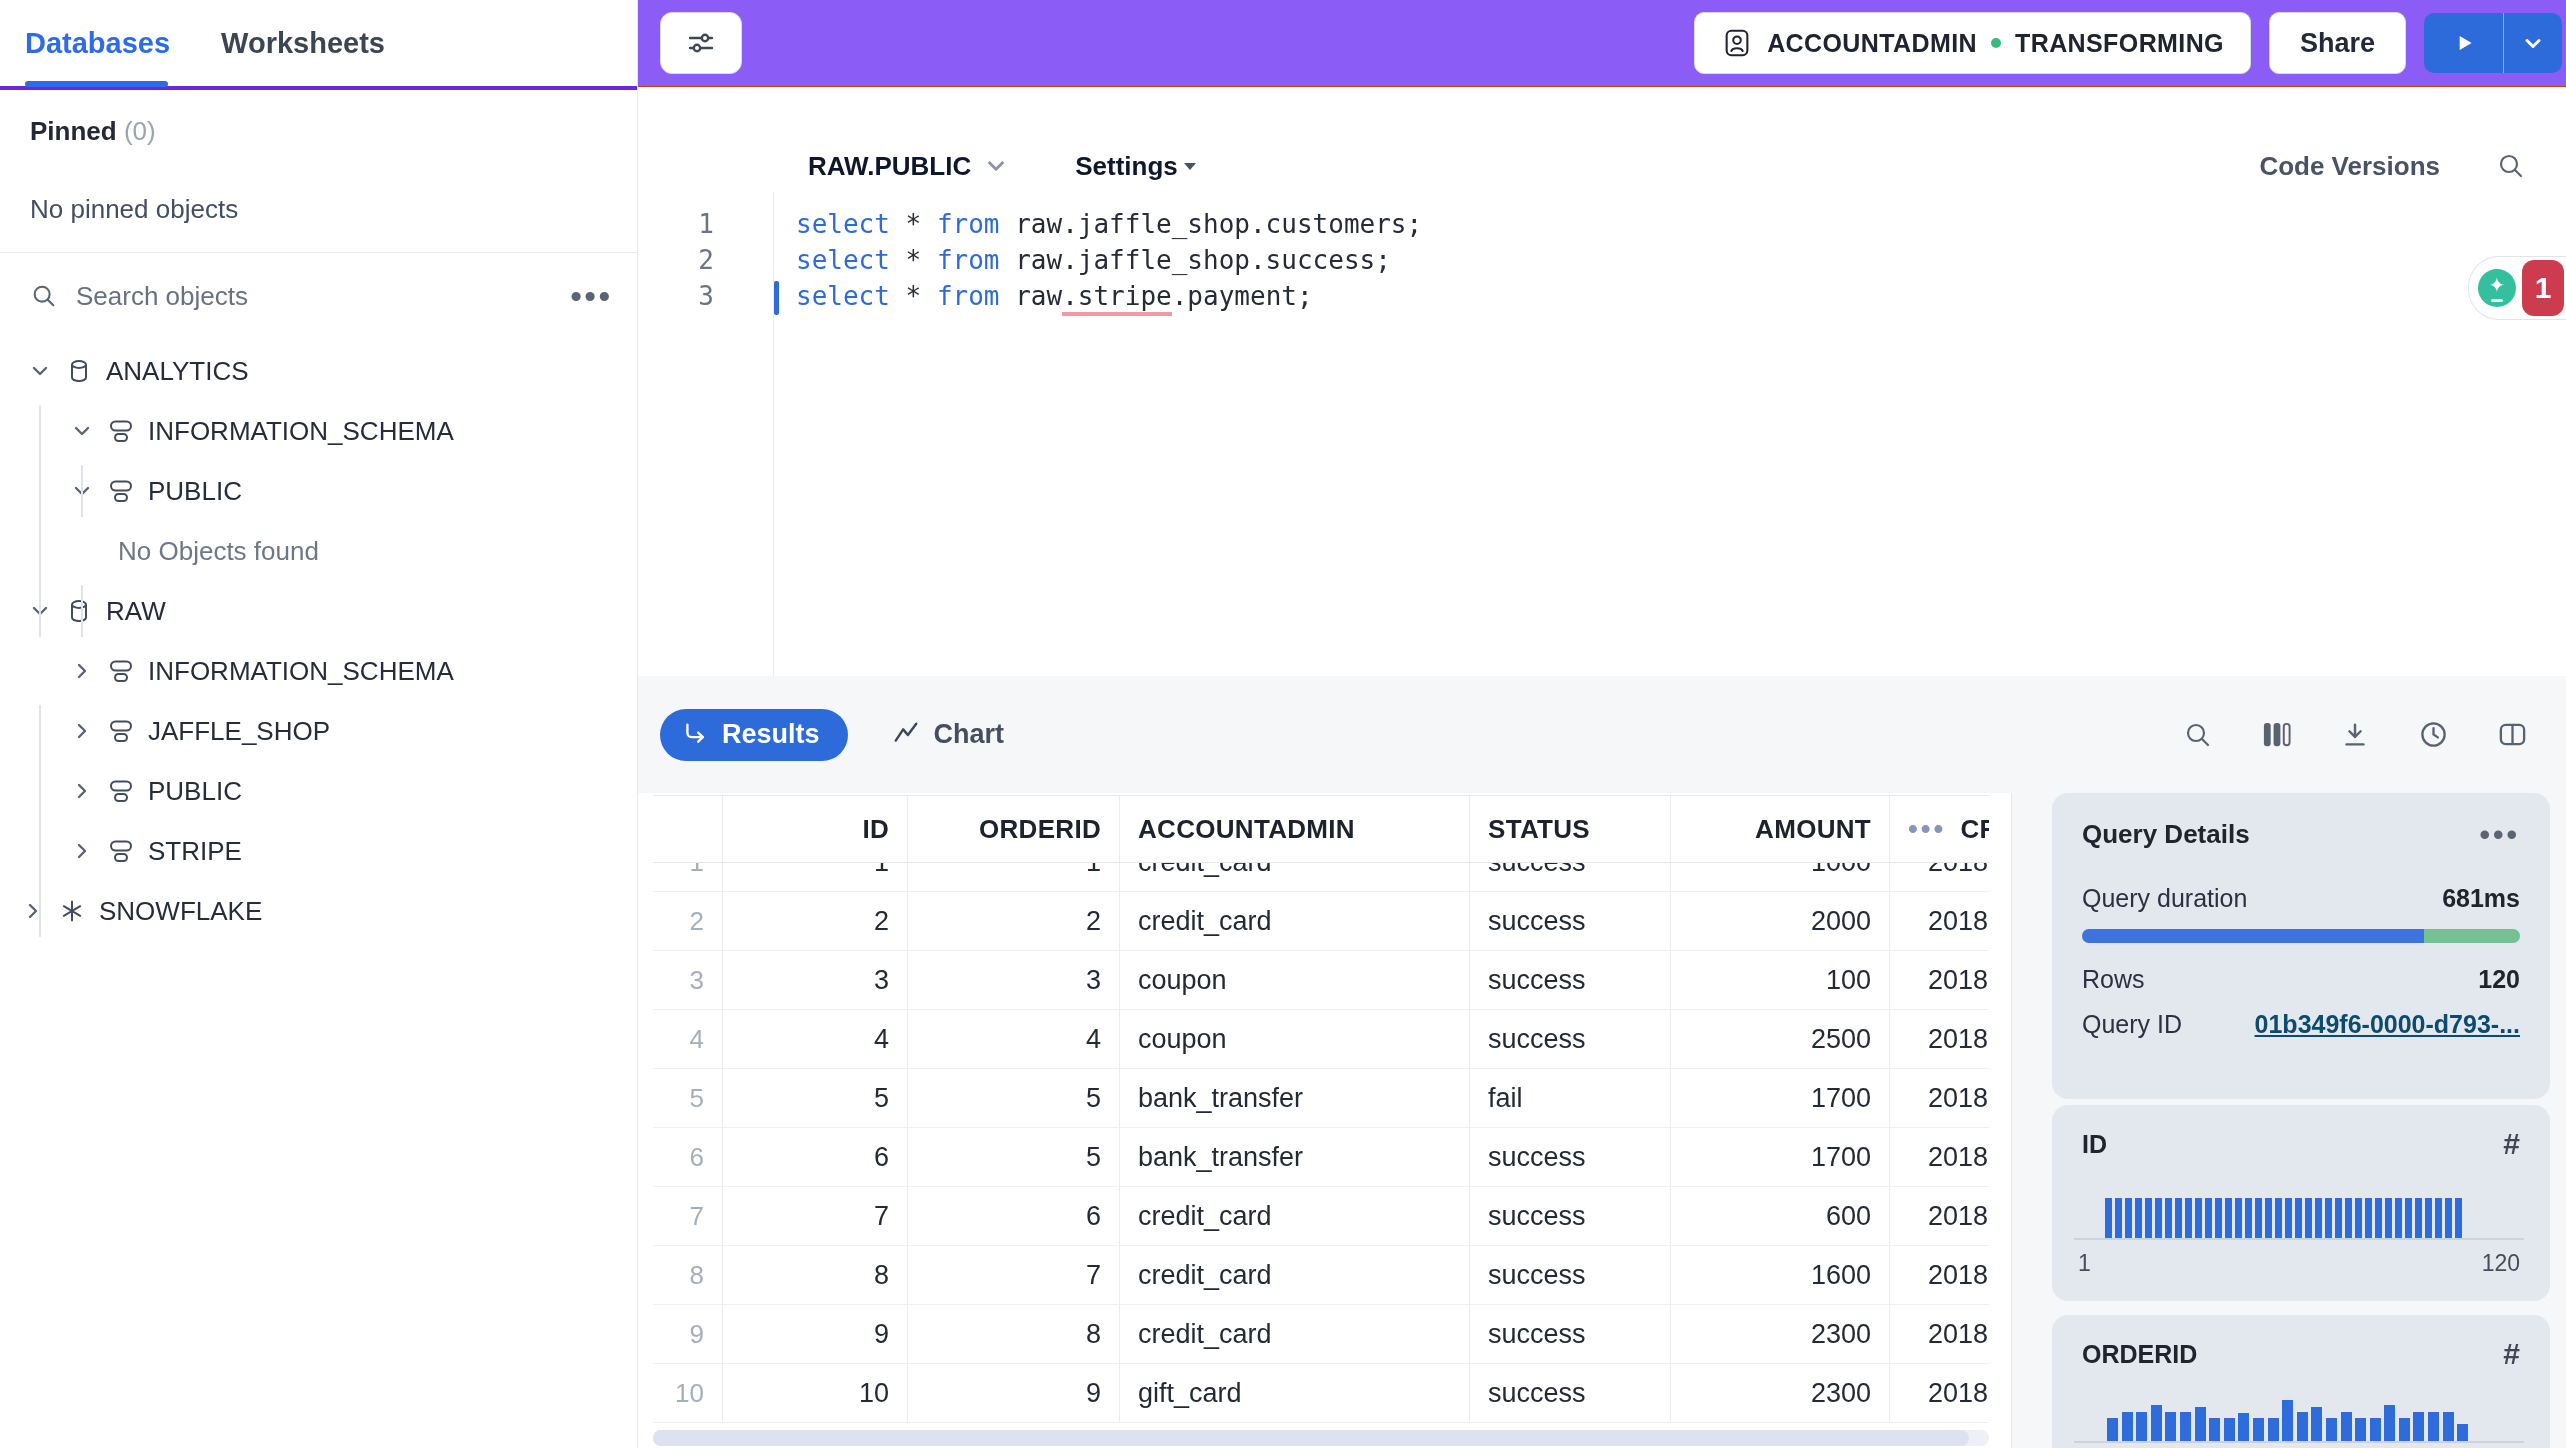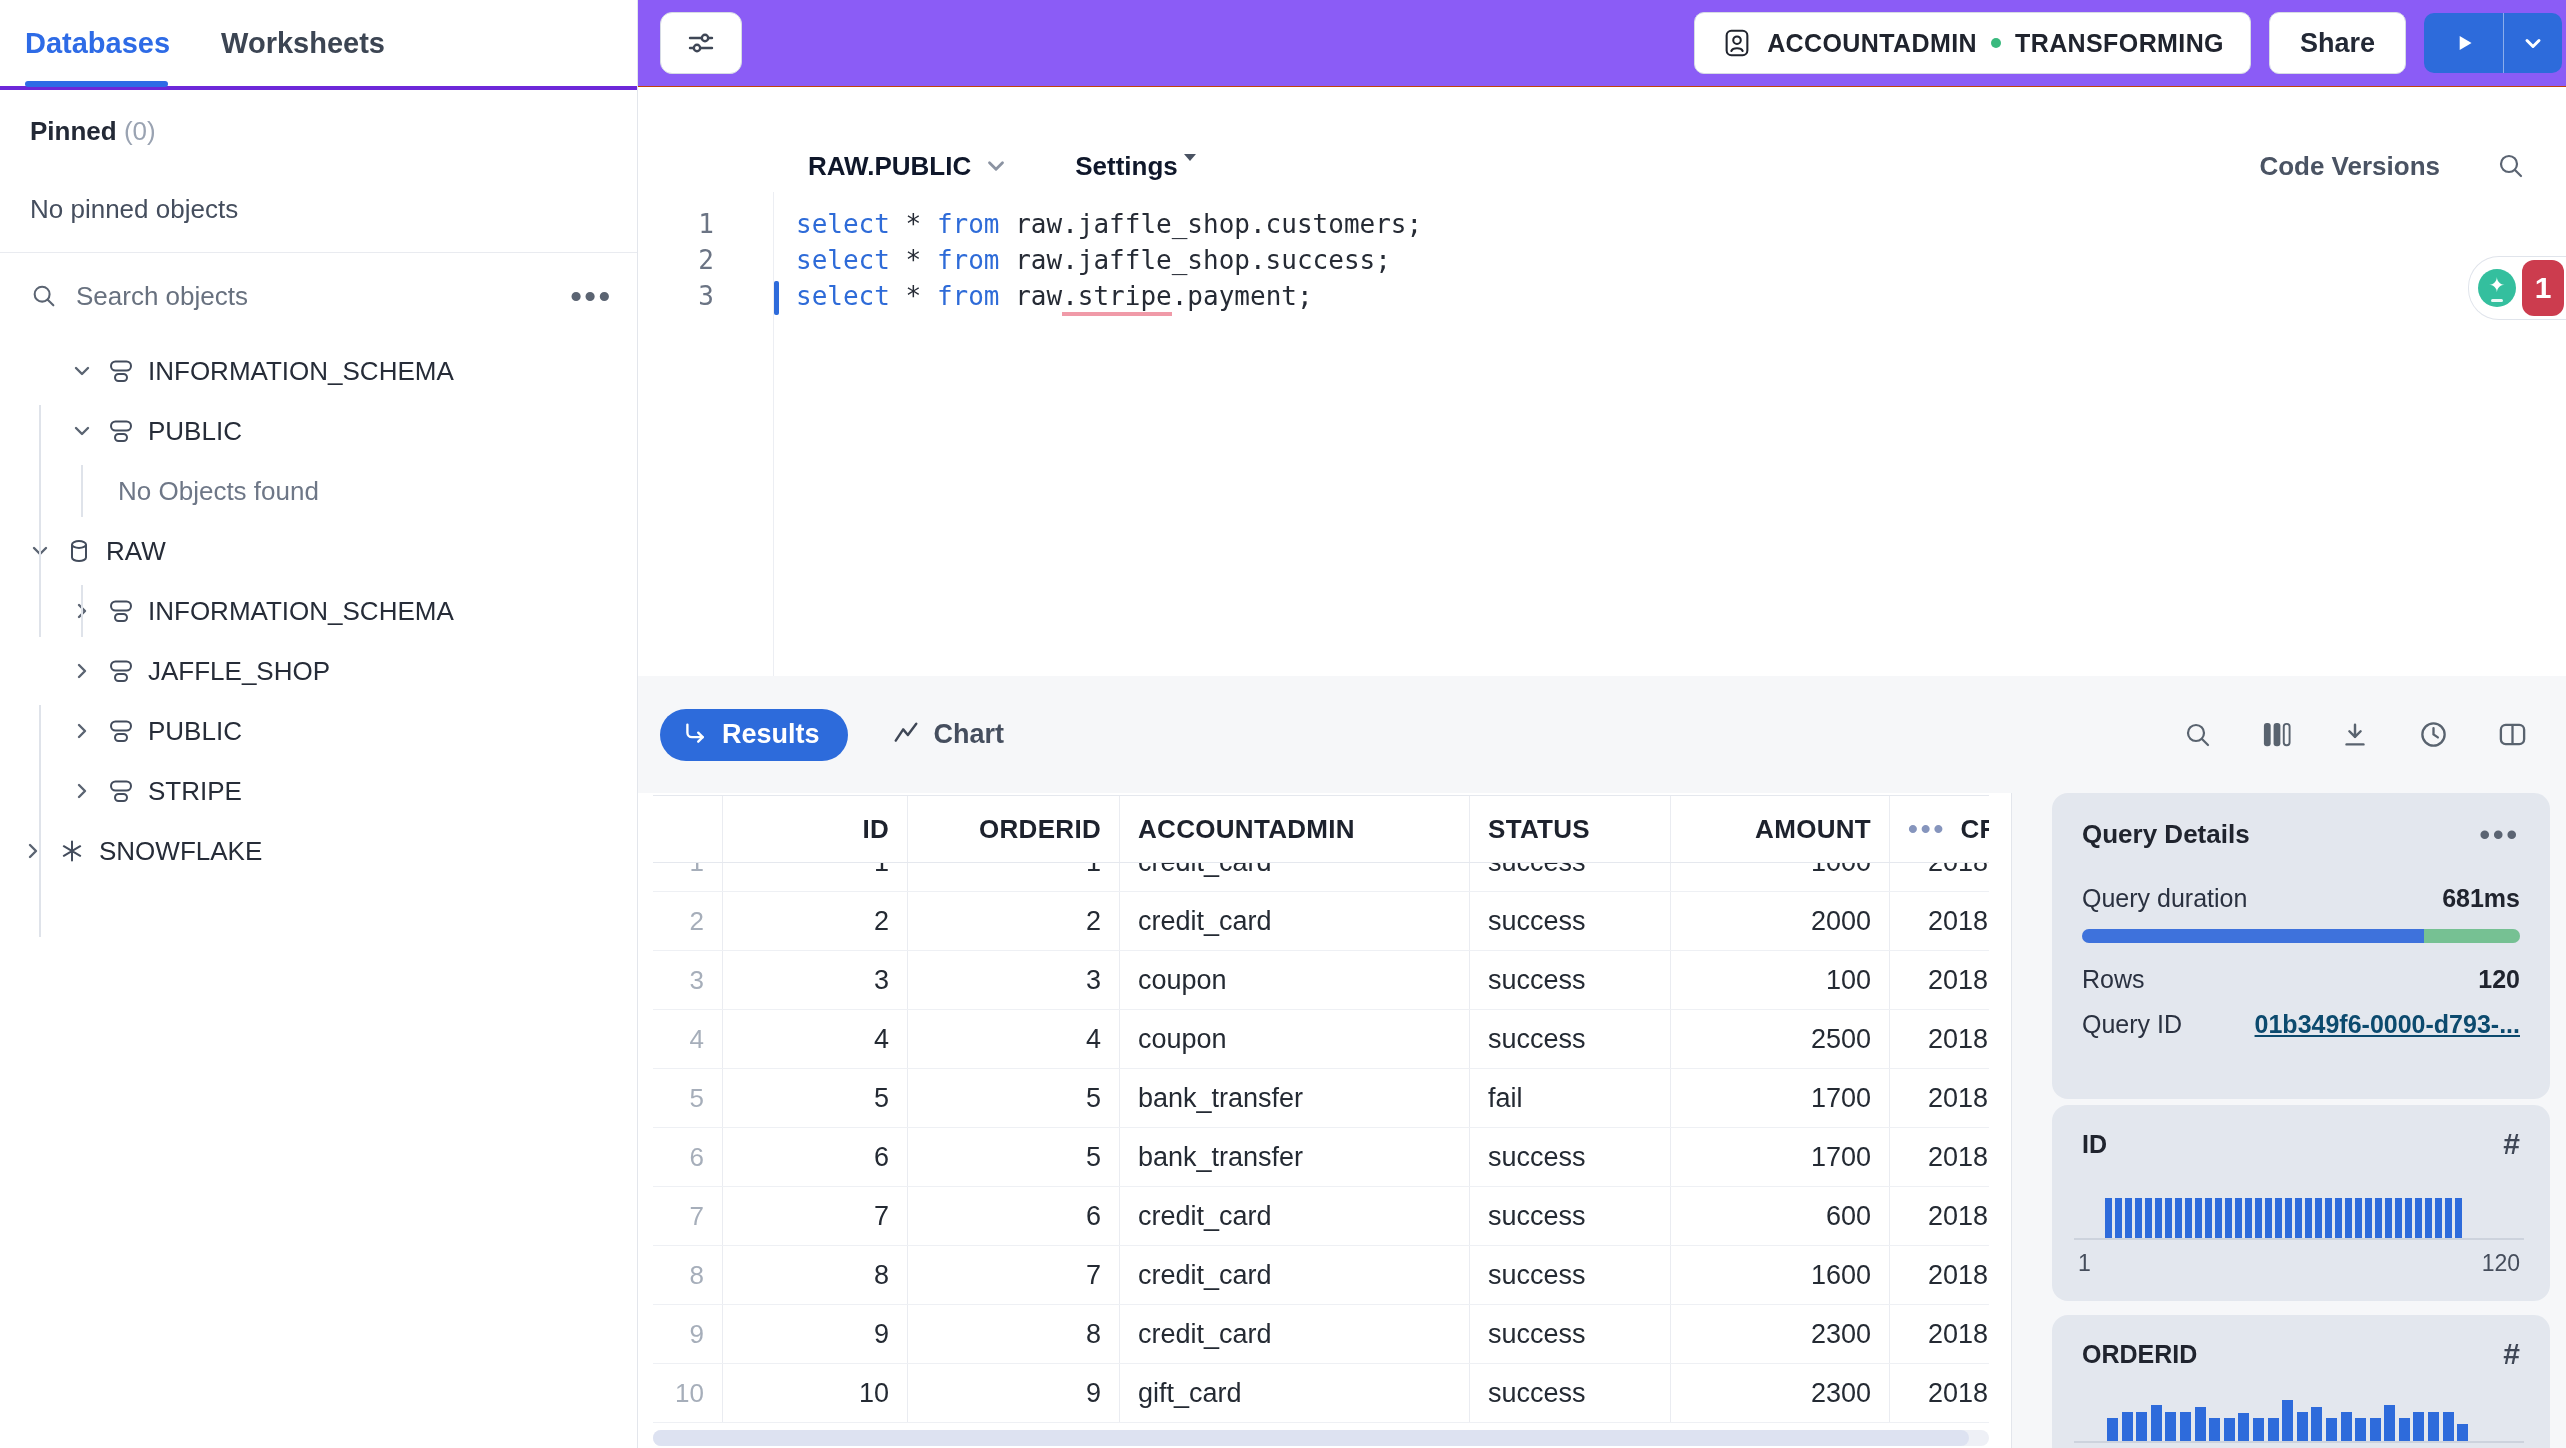--- a/index.html
+++ b/index.html
@@ -37,21 +37,21 @@
   .green-dot{width:10px;height:10px;border-radius:50%;background:#3ab97e;}
   .share-btn{height:60px;border:1.5px solid #d6dbe4;border-radius:10px;display:flex;align-items:center;padding:0 30px;font-size:27px;font-weight:700;color:#232936;background:#fff;cursor:pointer;}
   .run-split{height:60px;width:138px;border-radius:10px;background:#2d6bdb;display:flex;overflow:hidden;cursor:pointer;}
   .run-play{width:79px;display:flex;align-items:center;justify-content:center;border-right:1.5px solid rgba(255,255,255,.45);}
   .run-expand{flex:1;display:flex;align-items:center;justify-content:center;}
   
   .editor{position:absolute;left:638px;right:0;top:87px;height:589px;background:#fff;}
   .editor-toolbar{position:absolute;left:0;right:0;top:49px;height:60px;display:flex;align-items:center;}
   .ctx-select{margin-left:170px;display:flex;align-items:center;gap:12px;cursor:pointer;}
   .ctx-select .t,.settings-select .t{font-size:26px;font-weight:700;color:#0f172a;}
-  .settings-select{margin-left:66px;display:flex;gap:4px;cursor:pointer;}
+  .settings-select{margin-left:66px;display:flex;align-items:center;gap:4px;cursor:pointer;}
   .editor-toolbar-right{margin-left:auto;display:flex;align-items:center;gap:56px;margin-right:40px;}
   .code-versions{font-size:26px;font-weight:700;color:#4a5363;cursor:pointer;}
   .gutter{position:absolute;left:0;top:119px;width:76px;text-align:right;font-family:"DejaVu Sans Mono",monospace;font-size:26px;color:#6b7484;}
   .gutter div{height:36px;line-height:36px;}
   .code-rule{position:absolute;left:135px;top:105px;bottom:0;width:1px;background:#eceef3;}
   .code{position:absolute;left:158px;top:119px;font-family:"DejaVu Sans Mono",monospace;font-size:26px;}
   .code-line{height:36px;line-height:36px;white-space:pre;}
   .tok-kw{color:#2e6bd8;}
   .tok-pl{color:#262b35;}
   .tok-err{color:#262b35;border-bottom:4px solid #f09aa8;padding-bottom:1px;}
@@ -136,20 +136,34 @@
       <span>
         <svg viewBox="0 0 30 30" width="28" height="28" fill="none" stroke="#5b6472" stroke-width="2.2" stroke-linecap="round">
             <circle cx="13" cy="13" r="8"></circle>
             <path d="M19 19l6 6"></path>
           </svg>
       </span>
       <span class="search-placeholder">Search objects</span>
       <span class="dots">•••</span>
     </div>
     <div class="tree" id="tree">
+        <div class="tree-row" style="padding-left: 28px;">
+          <span class="chev">
+            <svg viewBox="0 0 24 24" width="24" height="24" fill="none" stroke="#5b6472" stroke-width="2.4" stroke-linecap="round" stroke-linejoin="round">
+              <polyline points="6,9 12,15 18,9"></polyline>
+            </svg>
+          </span>
+          <span class="ticon">
+            <svg viewBox="0 0 28 28" width="28" height="28" fill="none" stroke="#434c5c" stroke-width="2">
+              <path d="M7 7.5v13c0 2 3.1 3.5 7 3.5s7-1.5 7-3.5v-13"></path>
+              <ellipse cx="14" cy="7.5" rx="7" ry="3.5"></ellipse>
+            </svg>
+          </span>
+          <span class="tree-label">ANALYTICS</span>
+        </div>
         <div class="tree-row" style="padding-left: 70px;">
           <span class="chev">
             <svg viewBox="0 0 24 24" width="24" height="24" fill="none" stroke="#5b6472" stroke-width="2.4" stroke-linecap="round" stroke-linejoin="round">
               <polyline points="6,9 12,15 18,9"></polyline>
             </svg>
           </span>
           <span class="ticon">
             <svg viewBox="0 0 28 28" width="28" height="28" fill="none" stroke="#434c5c" stroke-width="2">
               <rect x="4" y="4.5" width="20" height="9" rx="4.5"></rect>
               <rect x="8" y="17" width="12" height="7" rx="3.5"></rect>

